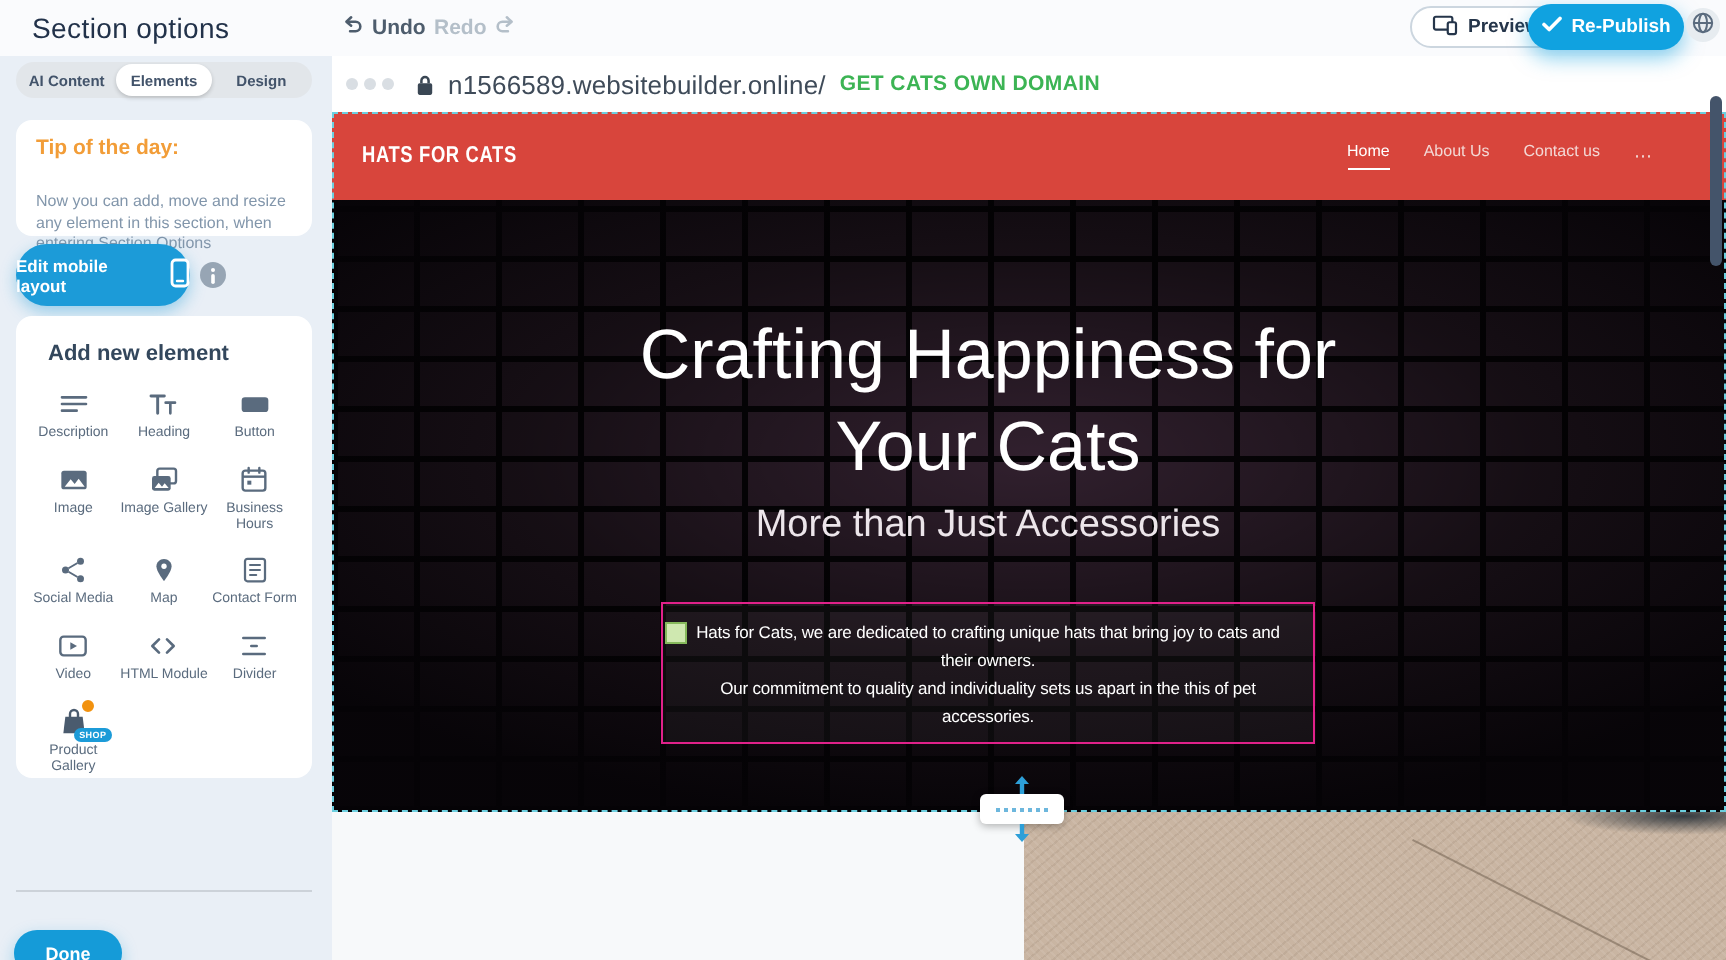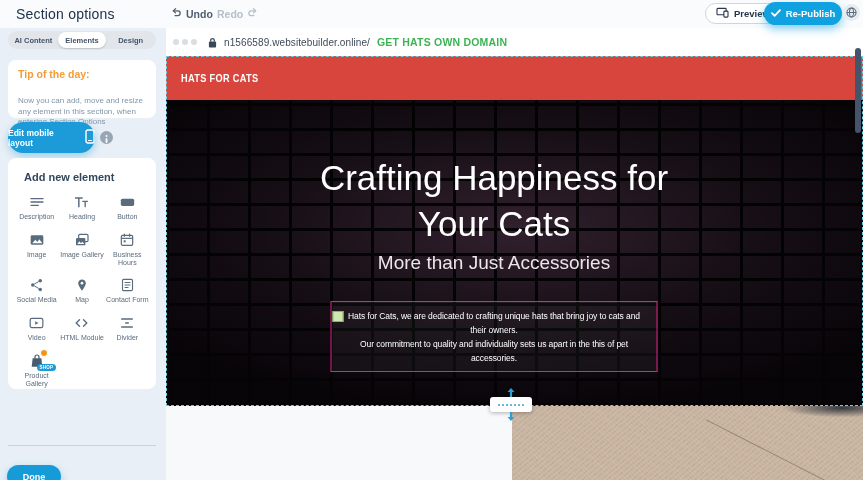--- a/index.html
+++ b/index.html
@@ -35,21 +35,21 @@
   .el-label { font-size:7px; color:#5a6b7e; text-align:center; line-height:8px; max-width:44px; }
   .badge-dot { position:absolute; top:-4px; right:-3px; width:8px; height:8px; border-radius:50%; background:#f2920f; border:1px solid #fff; }
   .shop-pill { position:absolute; right:-11px; bottom:-2px; background:#1c9bd8; color:#fff; font-size:4.5px; font-weight:bold; padding:1px 2.5px; border-radius:4px; letter-spacing:.2px; }
   .sidebar-divider { position:absolute; left:8px; top:417px; width:148px; height:1px; background:#ccd2d9; }
   .done-btn { position:absolute; left:7px; top:424px; width:54px; height:23px; border-radius:12px; background:#159bd8; color:#fff; font-size:9px; font-weight:bold; display:flex; align-items:center; justify-content:center; box-shadow:0 3px 8px rgba(21,155,216,.35); cursor:pointer;margin-top:13px; }
 
   
   .main { position:absolute; left:166px; top:28px; width:697px; height:452px; background:#f6f8fa; }
   .browser-bar { position:absolute; left:0; top:0; width:697px; height:28px; background:#fff; display:flex; align-items:center; padding-left:7px; }
   .dot { width:6px; height:6px; border-radius:50%; background:#d9dee3; margin-right:3px; }
-  .url-text { margin-left:7px; font-size:10px; color:#3f4b59; letter-spacing:.1px; }
+  .url-text { margin-left:7px; font-size:13px; color:#3f4b59; letter-spacing:.1px; }
   .domain-link { margin-left:7px; font-size:10.5px; font-weight:bold; color:#3cb454; letter-spacing:.2px; cursor:pointer; }
 
   .site { position:absolute; left:0; top:28px; width:697px; height:350px; }
   .site-header { height:44px; background:#d8453c; display:flex; align-items:center; padding:0 15px; }
   .site-logo { font-size:11.5px; font-weight:bold; color:#fff; letter-spacing:.4px; transform:scaleX(.8); transform-origin:left center; white-space:nowrap; }
   .site-nav { margin-left:auto; display:flex; align-items:center; gap:17px; margin-right:22px; font-size:8px; color:#f3d9d6; }
   .nav-item { cursor:pointer; padding-bottom:4px; border-bottom:1.5px solid transparent; }
   .nav-item.active { color:#fff; border-bottom-color:#fff; }
   .nav-more { cursor:pointer; color:#f3d9d6; font-size:9px; }
 
@@ -309,26 +309,32 @@
 
     <div class="browser-bar">
       <span class="dot"></span>
       <span class="dot"></span>
       <span class="dot"></span>
       <span style="margin-left:8px; line-height:0;"><svg width="9" height="11" viewBox="0 0 10 12">
             <rect x="1" y="5" width="8" height="6.5" rx="1" fill="#3a4754"></rect>
             <path d="M3 5V3.6a2 2 0 014 0V5" fill="none" stroke="#3a4754" stroke-width="1.4"></path>
           </svg></span>
       <span class="url-text">n1566589.websitebuilder.online/</span>
-      <span class="domain-link">GET HATS OWN DOMAIN</span>
+      <span class="domain-link">GET CATS OWN DOMAIN</span>
     </div>
 
     <div class="site">
       <div class="site-header">
         <div class="site-logo">HATS FOR CATS</div>
+        <div class="site-nav">
+          <span class="nav-item active">Home</span>
+          <span class="nav-item">About Us</span>
+          <span class="nav-item">Contact us</span>
+          <span class="nav-more">⋯</span>
+        </div>
       </div>
 
       <div class="hero">
         <div class="hero-inner">
           <div class="hero-headline">Crafting Happiness for Your Cats</div>
           <div class="hero-sub">More than Just Accessories</div>
           <div class="hero-box">
             <span class="el-handle"></span>
             <div class="hero-box-line">Hats for Cats, we are dedicated to crafting unique hats that bring joy to cats and their owners.</div>
             <div class="hero-box-line">Our commitment to quality and individuality sets us apart in the this of pet accessories.</div>

